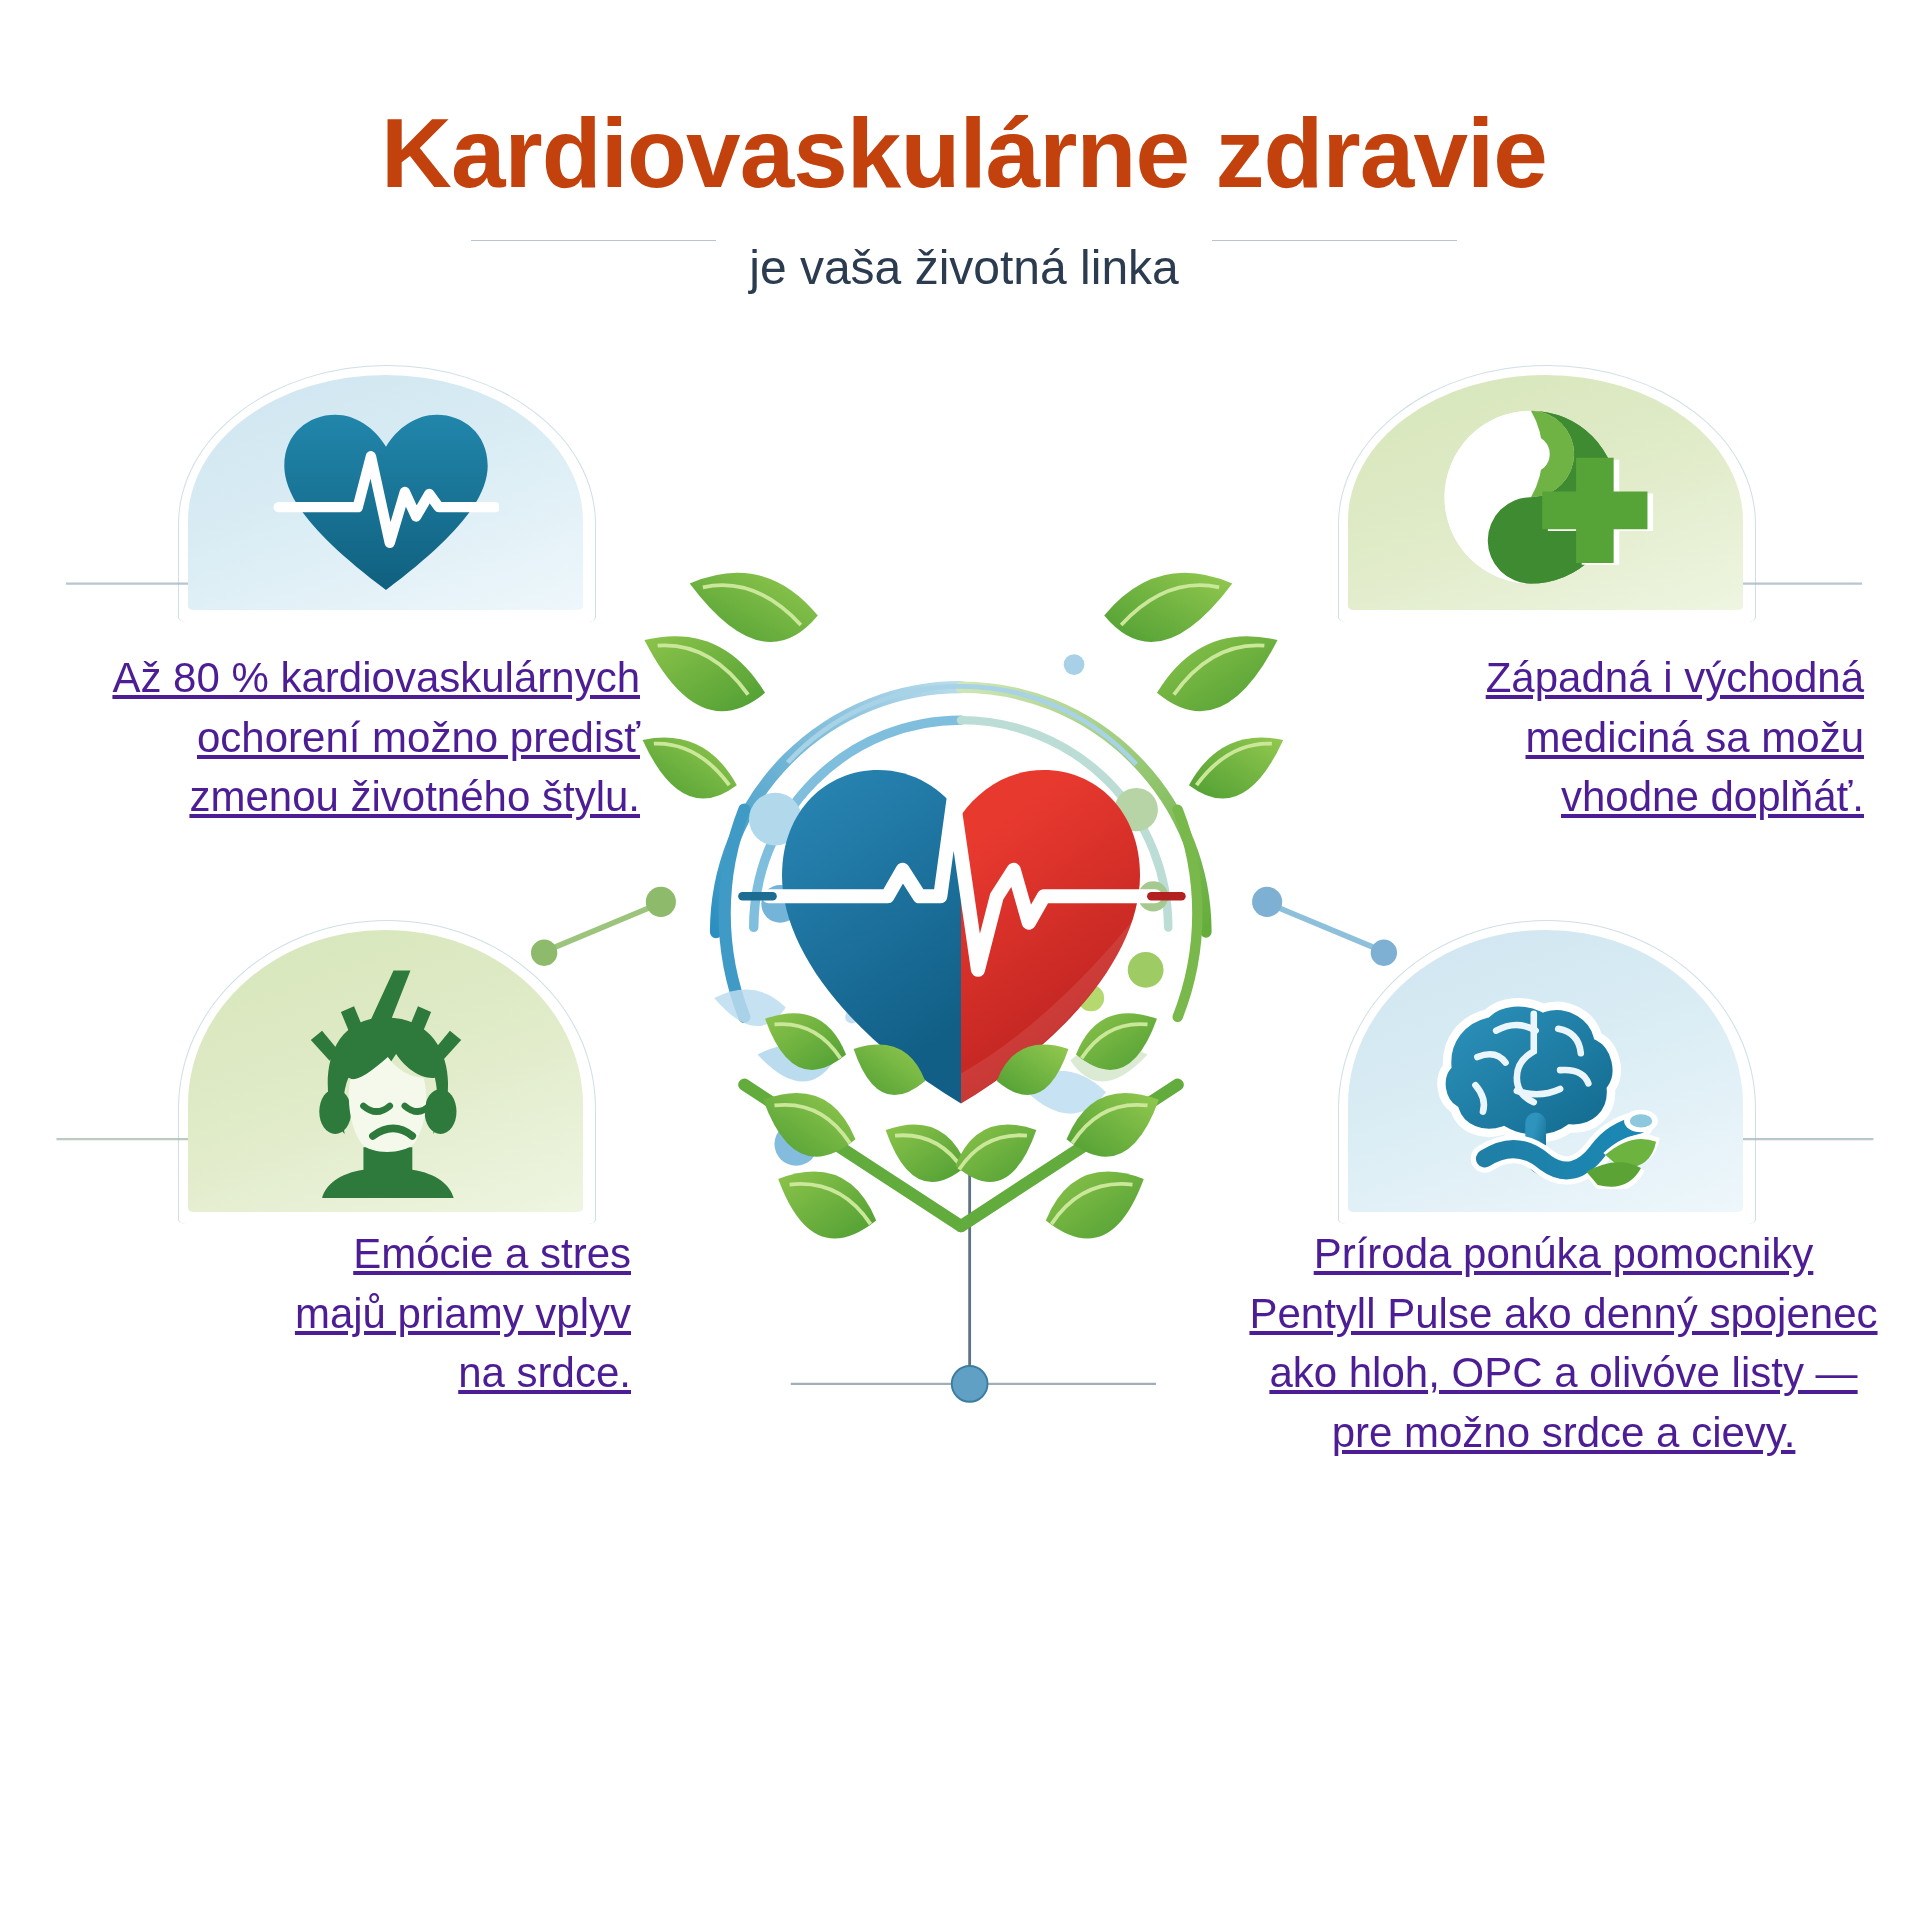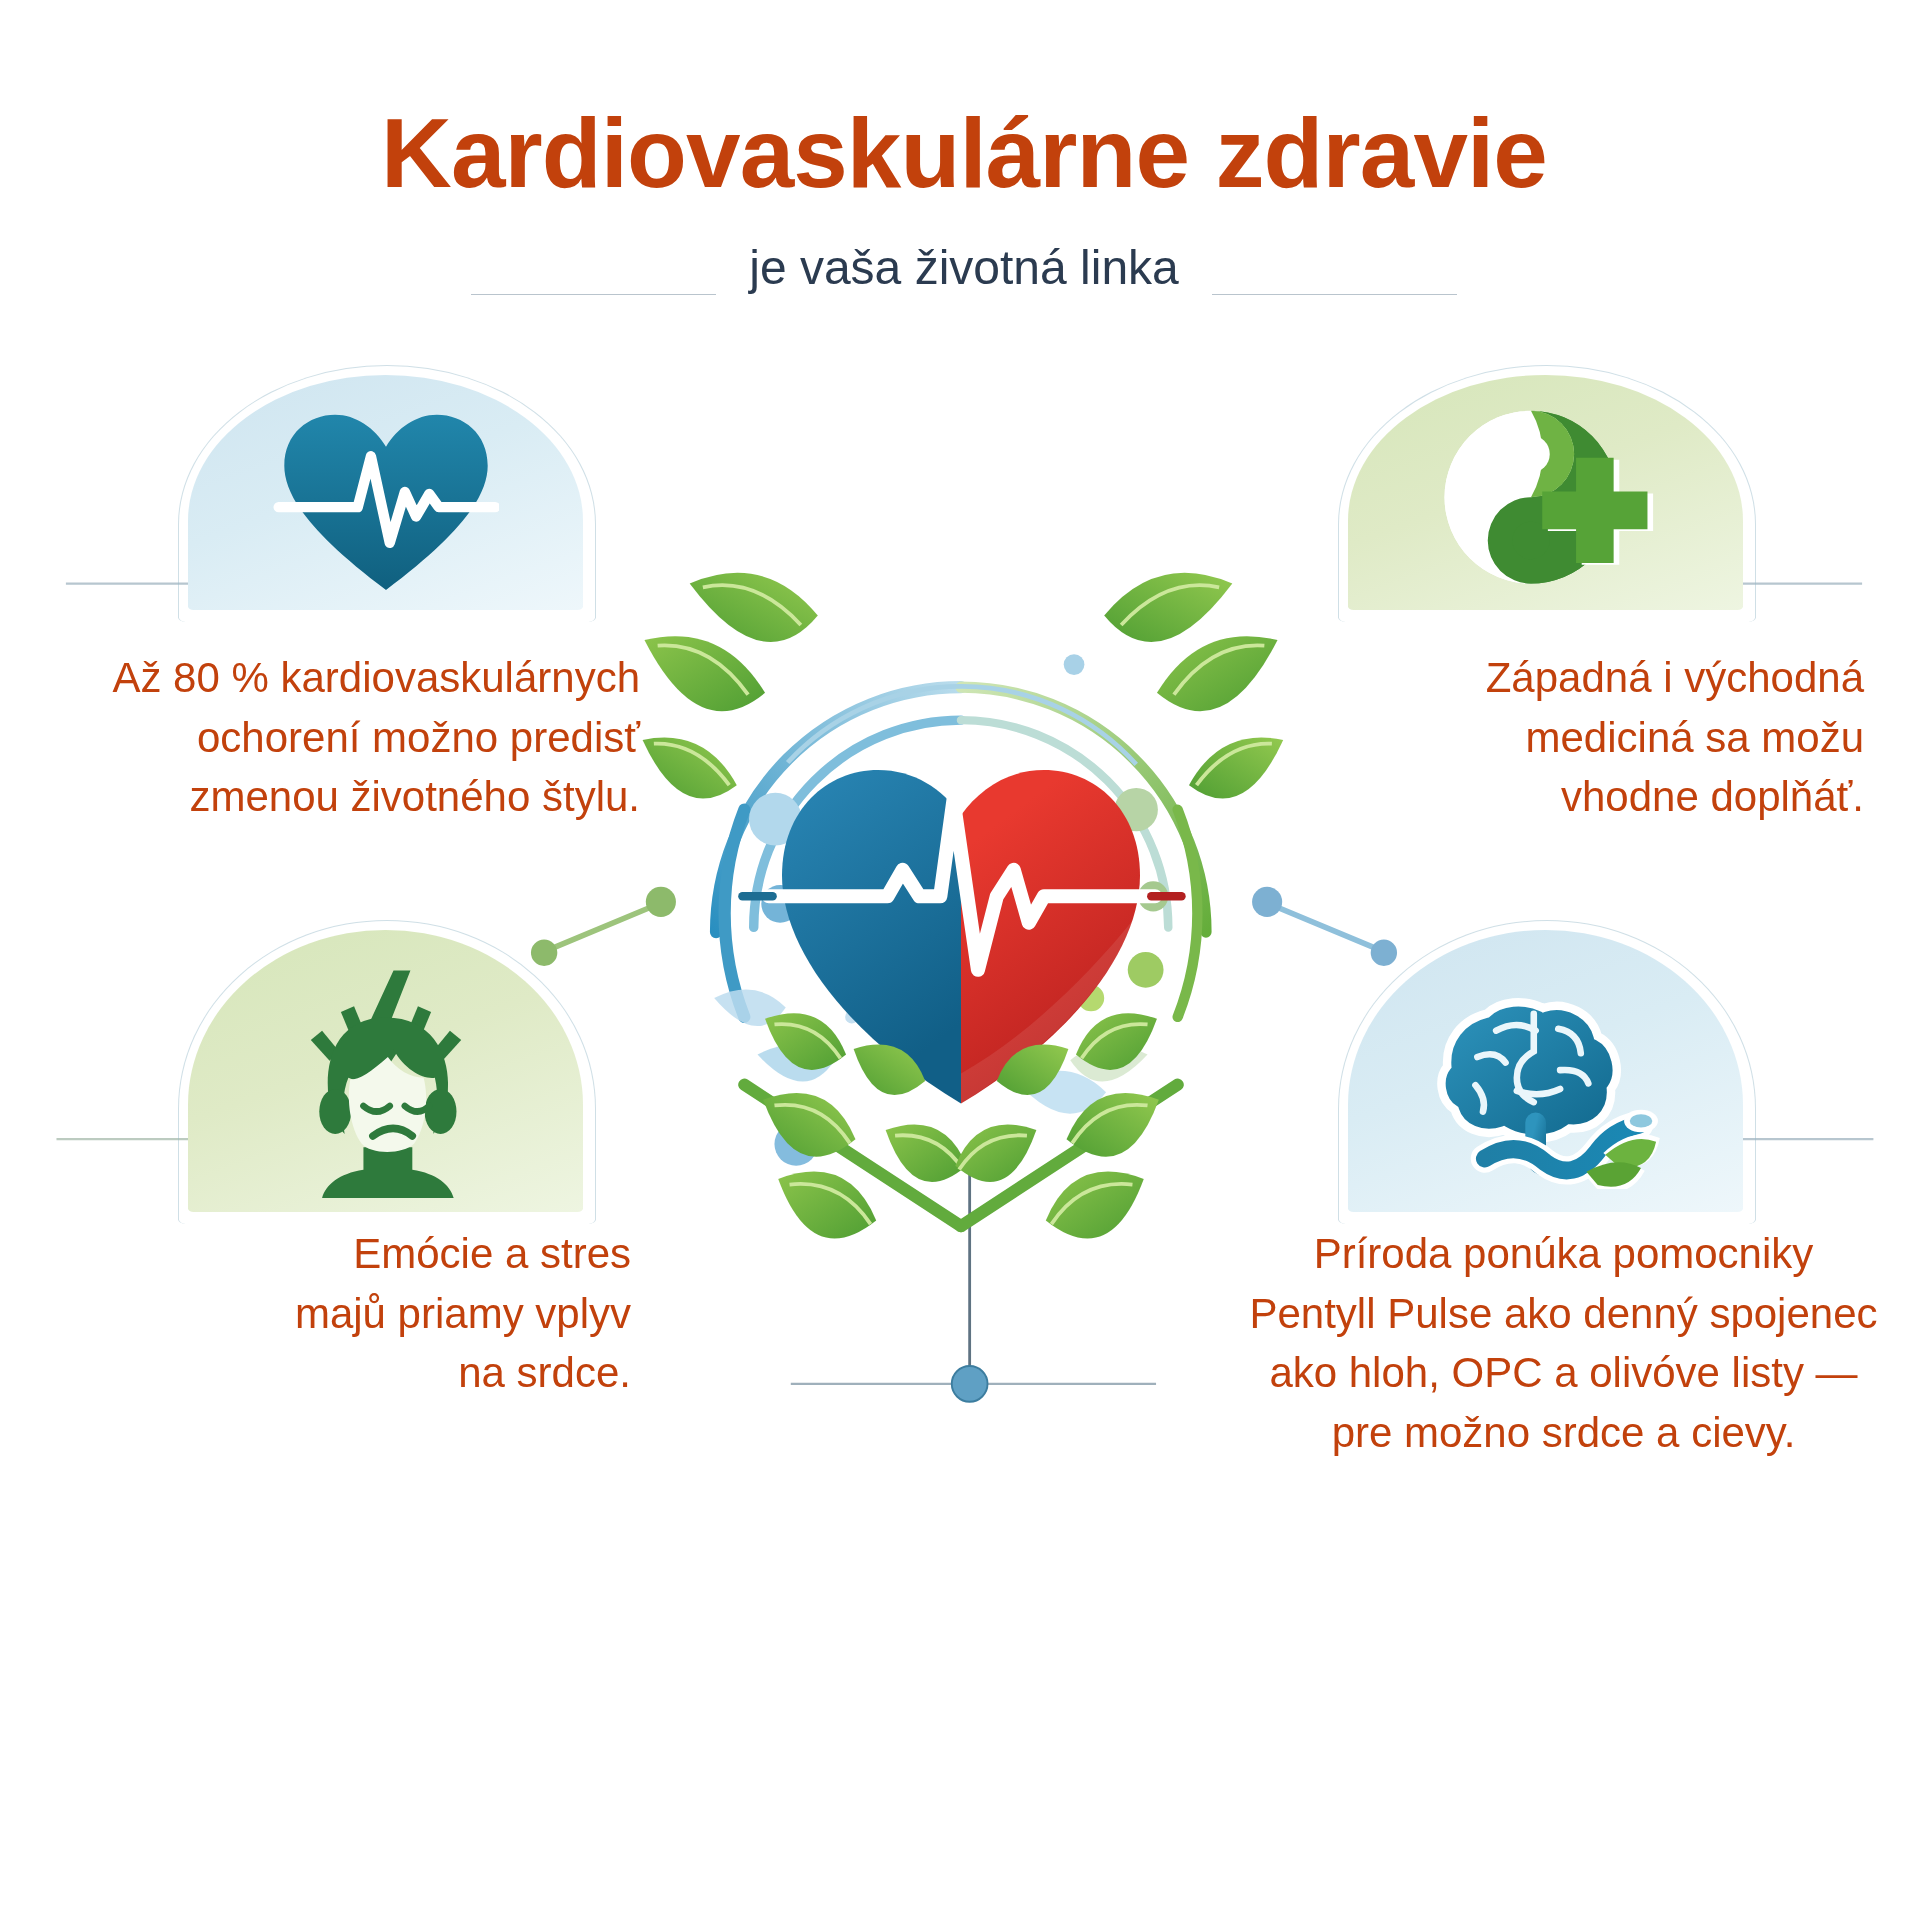--- a/index.html
+++ b/index.html
@@ -17,21 +17,21 @@
     position:absolute;left:0;right:0;top:102px;
     text-align:center;
     font-size:98px;
     font-weight:700;
     letter-spacing:-0.9px;
     color:#c2410c;
     line-height:1.05;
   }
   .subwrap{
     position:absolute;left:0;right:0;top:240px;
-    display:flex;align-items:flex-end;justify-content:center;gap:33px;
+    display:flex;align-items:flex-start;justify-content:center;gap:33px;
   }
   .subrule{width:245px;height:0.9px;background:#b9c4cd;}
   .subtitle{
     font-size:48px;font-weight:400;color:#2b3b50;white-space:nowrap;
   }
 
   
   .arch{position:absolute;}
   .arch .dome{
     position:absolute;left:0;top:0;width:100%;height:100%;
@@ -48,21 +48,22 @@
   .dome.green{background:linear-gradient(160deg,#d6e6ba 0%,#dfeac6 45%,#eef5e1 100%);}
   .arch .glyph{
     position:absolute;left:50%;top:54%;transform:translate(-50%,-50%);
   }
 
   
   .caption{
     position:absolute;
     font-size:42px;
     line-height:1.42;
-    color:#c2410c;
+    color:#4c1d95;
+    text-decoration:underline;
   }
   .caption.right{text-align:right;}
   .caption.center{text-align:right;}
   .caption.ctr-right{text-align:center;}
 
   
   .connector{position:absolute;}
 
   
   .emblem{position:absolute;left:603px;top:527px;width:716px;height:716px;}

